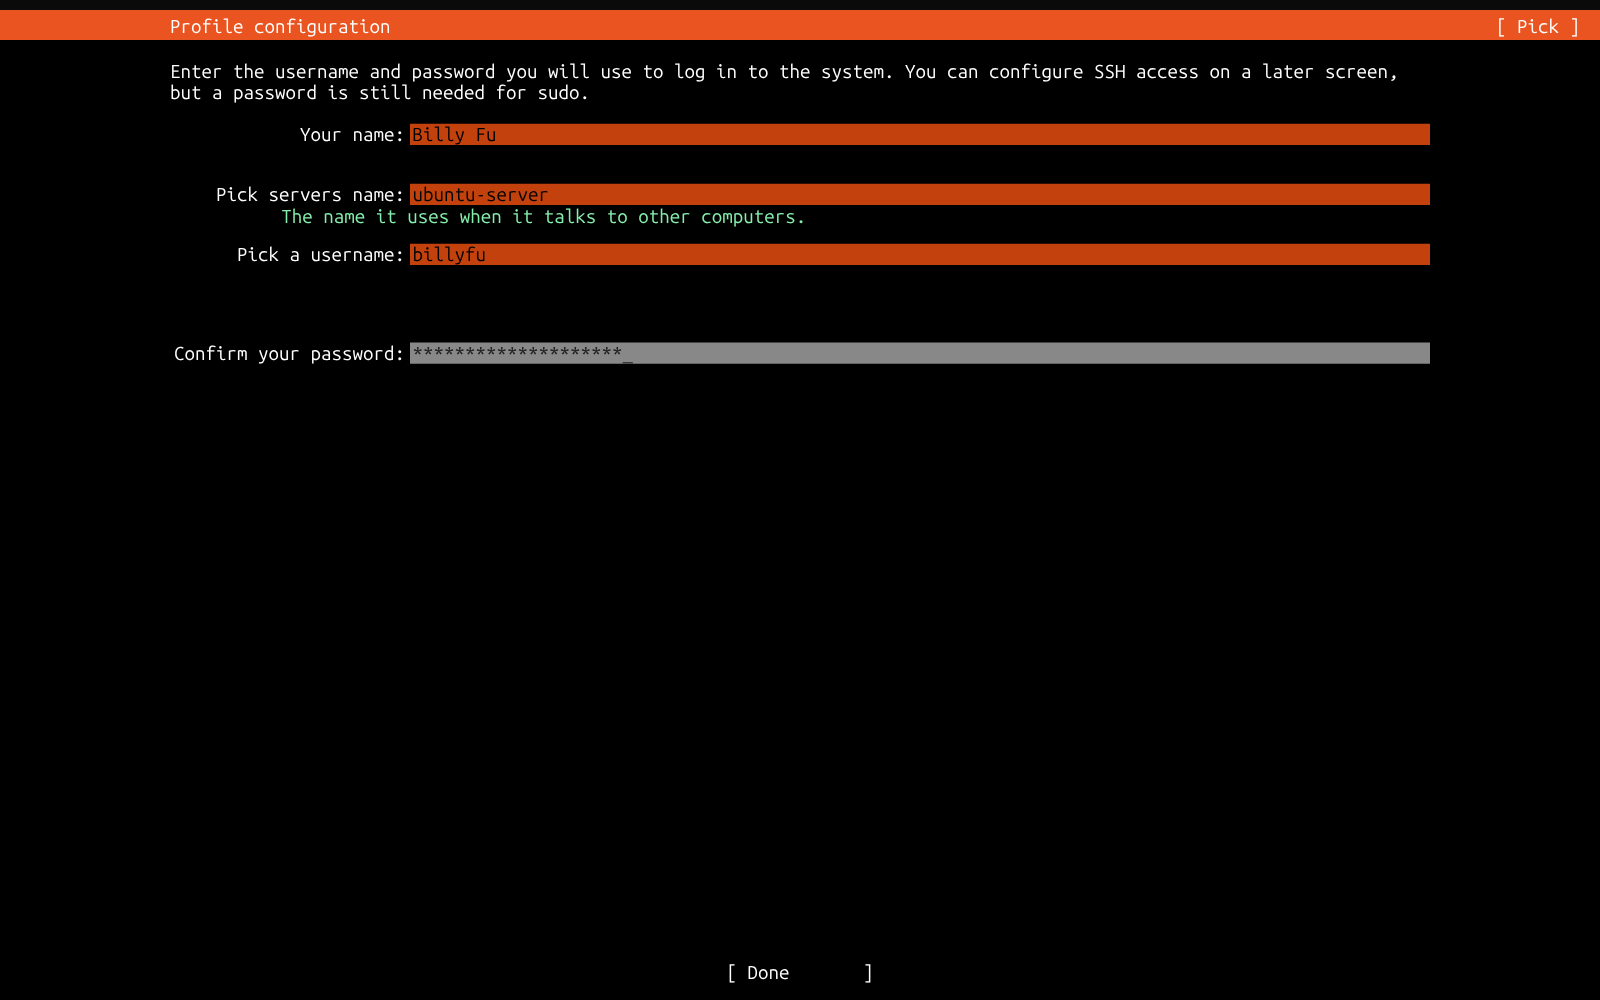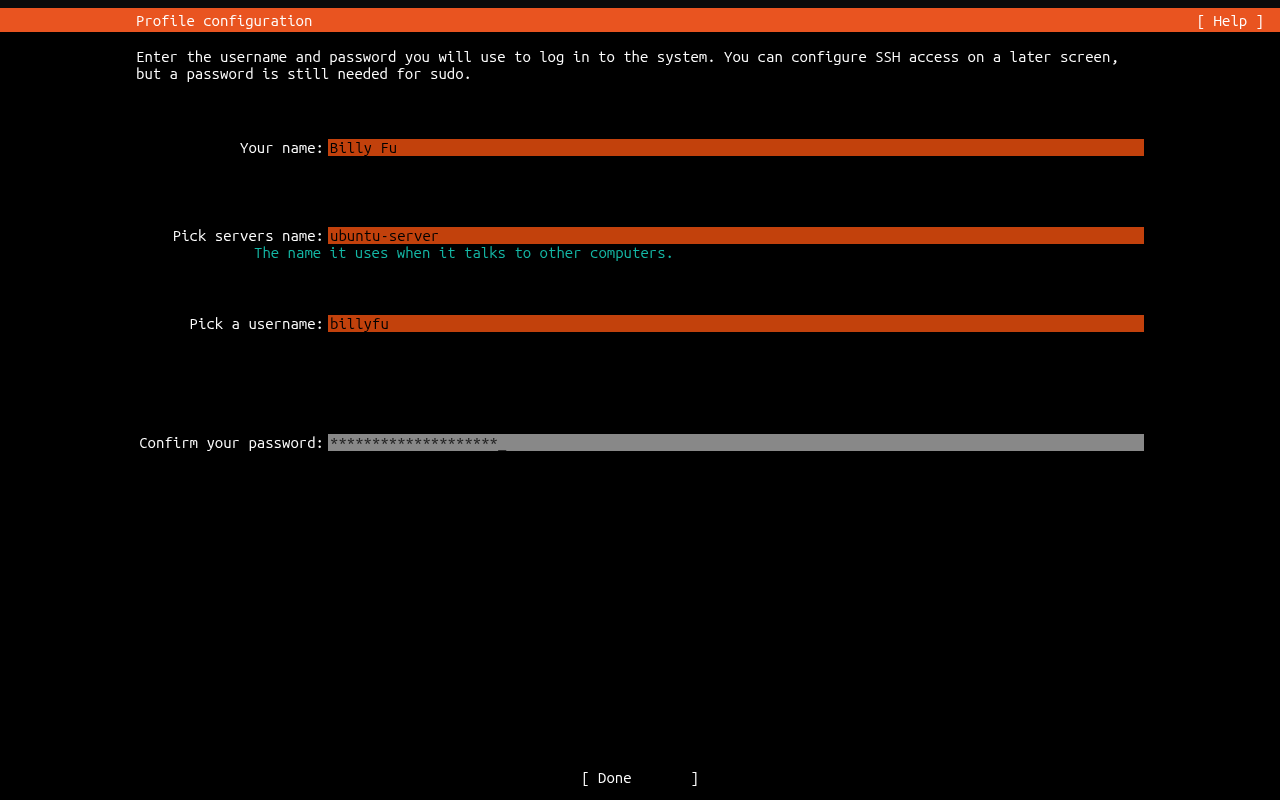--- a/index.html
+++ b/index.html
@@ -46,21 +46,20 @@
       margin-bottom: 16px;
     }
     .form-area {
       display: flex;
       flex-direction: column;
     }
     .form-row {
       display: flex;
       align-items: center;
       margin-bottom: 0;
-      margin-top: 40px;
     }
     .form-label {
       width: 192px;
       text-align: right;
       color: #ffffff;
       padding-right: 4px;
       line-height: 17px;
       white-space: nowrap;
     }
     .form-input {
@@ -71,22 +70,22 @@
       line-height: 17px;
       padding: 0 2px;
       white-space: nowrap;
       overflow: hidden;
     }
     .form-input.active {
       background: #888888;
       color: #222222;
     }
     .form-hint {
-      margin-left: 116px;
-      color: #14b8a6;
+      margin-left: 87px;
+      color: #86efac;
       line-height: 17px;
       padding: 0 2px;
     }
     .row-spacer {
       height: 31px;
     }
     .hint-spacer {
       height: 14px;
     }
     .footer {
@@ -105,21 +104,21 @@
     .cursor {
       display: inline-block;
     }
   </style>
 </head>
 <body>
 
 <div class="outer-border">
   <div class="header-bar">
     <span class="header-title">Profile configuration</span>
-    <span class="header-help">[ Help ]</span>
+    <span class="header-help">[ Pick ]</span>
   </div>
 
   <div class="content">
     <div class="instruction">Enter the username and password you will use to log in to the system. You can configure SSH access on a later screen, but a password is still needed for sudo.</div>
 
     <div class="form-area">
       <div class="form-row">
         <div class="form-label">Your name:</div>
         <div class="form-input">Billy Fu</div>
       </div>

